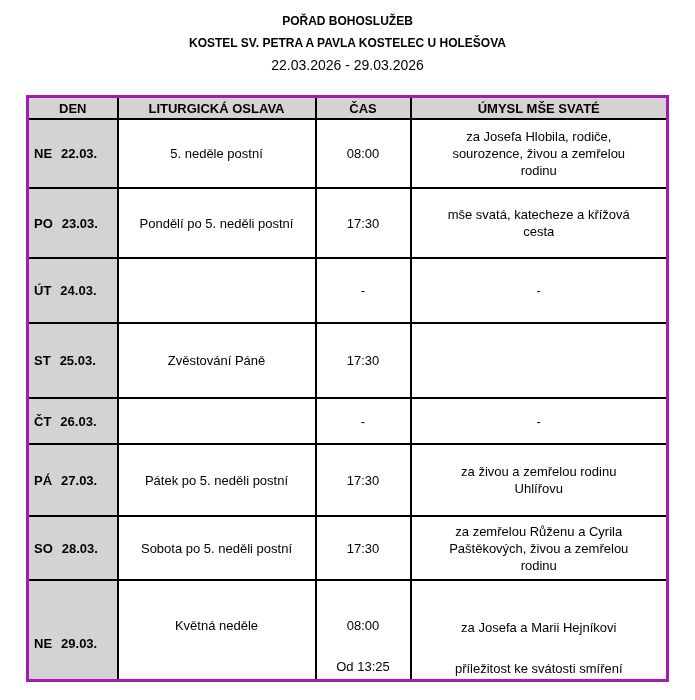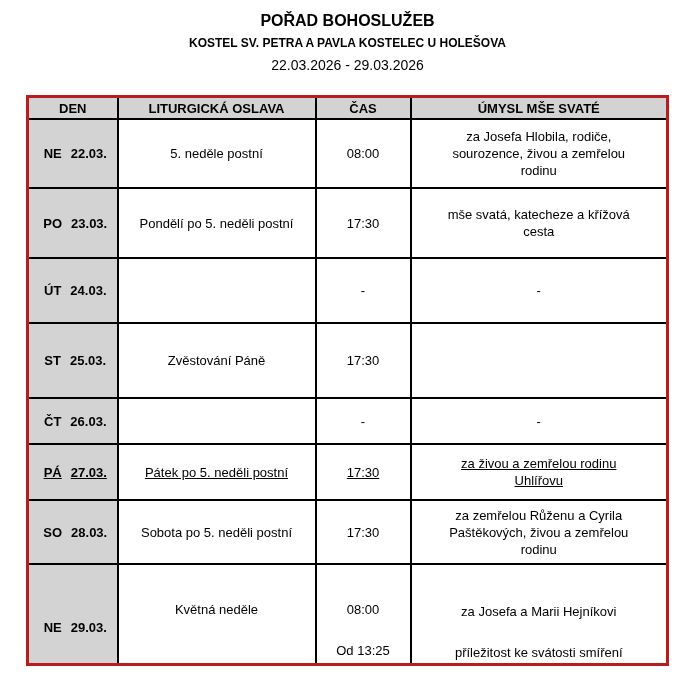--- a/index.html
+++ b/index.html
@@ -11,38 +11,38 @@
     font-family: "Liberation Sans", sans-serif;
     color: #000000;
     overflow: hidden;
   }
   .titles {
     text-align: center;
     padding-top: 10px;
   }
   .title-main {
     font-weight: bold;
-    font-size: 16px;
+    font-size: 12px;
     line-height: 22px;
   }
   .title-church {
     font-weight: bold;
     font-size: 12px;
     line-height: 22px;
   }
   .title-dates {
     font-size: 14px;
     line-height: 22px;
   }
   table.schedule {
     border-collapse: collapse;
     table-layout: fixed;
     width: 643px;
     margin: 19px auto 8px auto;
-    border: 3px solid #b91c1c;
+    border: 3px solid #a21caf;
   }
   col.c-day   { width: 90px; }
   col.c-celeb { width: 198px; }
   col.c-time  { width: 95px; }
   col.c-int   { width: 257px; }
   th, td {
     border: 2px solid #000000;
     text-align: center;
     vertical-align: middle;
     font-size: 13px;
@@ -52,26 +52,26 @@
   thead th {
     background: #d3d3d3;
     height: 20px;
     font-weight: bold;
   }
   tbody tr:nth-child(1) { height: 69px; }
   tbody tr:nth-child(2) { height: 70px; }
   tbody tr:nth-child(3) { height: 65px; }
   tbody tr:nth-child(4) { height: 75px; }
   tbody tr:nth-child(5) { height: 46px; }
-  tbody tr:nth-child(6) { height: 56px; text-decoration: underline; }
+  tbody tr:nth-child(6) { height: 72px; }
   tbody tr:nth-child(7) { height: 64px; }
   tbody tr:nth-child(8) { height: 96px; }
   td.day {
     background: #d3d3d3;
-    text-align: center;
+    text-align: left;
     padding-left: 5px;
     font-weight: bold;
     white-space: nowrap;
   }
   td.day .date-part { margin-left: 9px; }
   td.day.day-low { padding-top: 26px; }
   td.intent { padding: 2px 28px; }
   td.celeb-top {
     vertical-align: top;
     padding-top: 36px;

